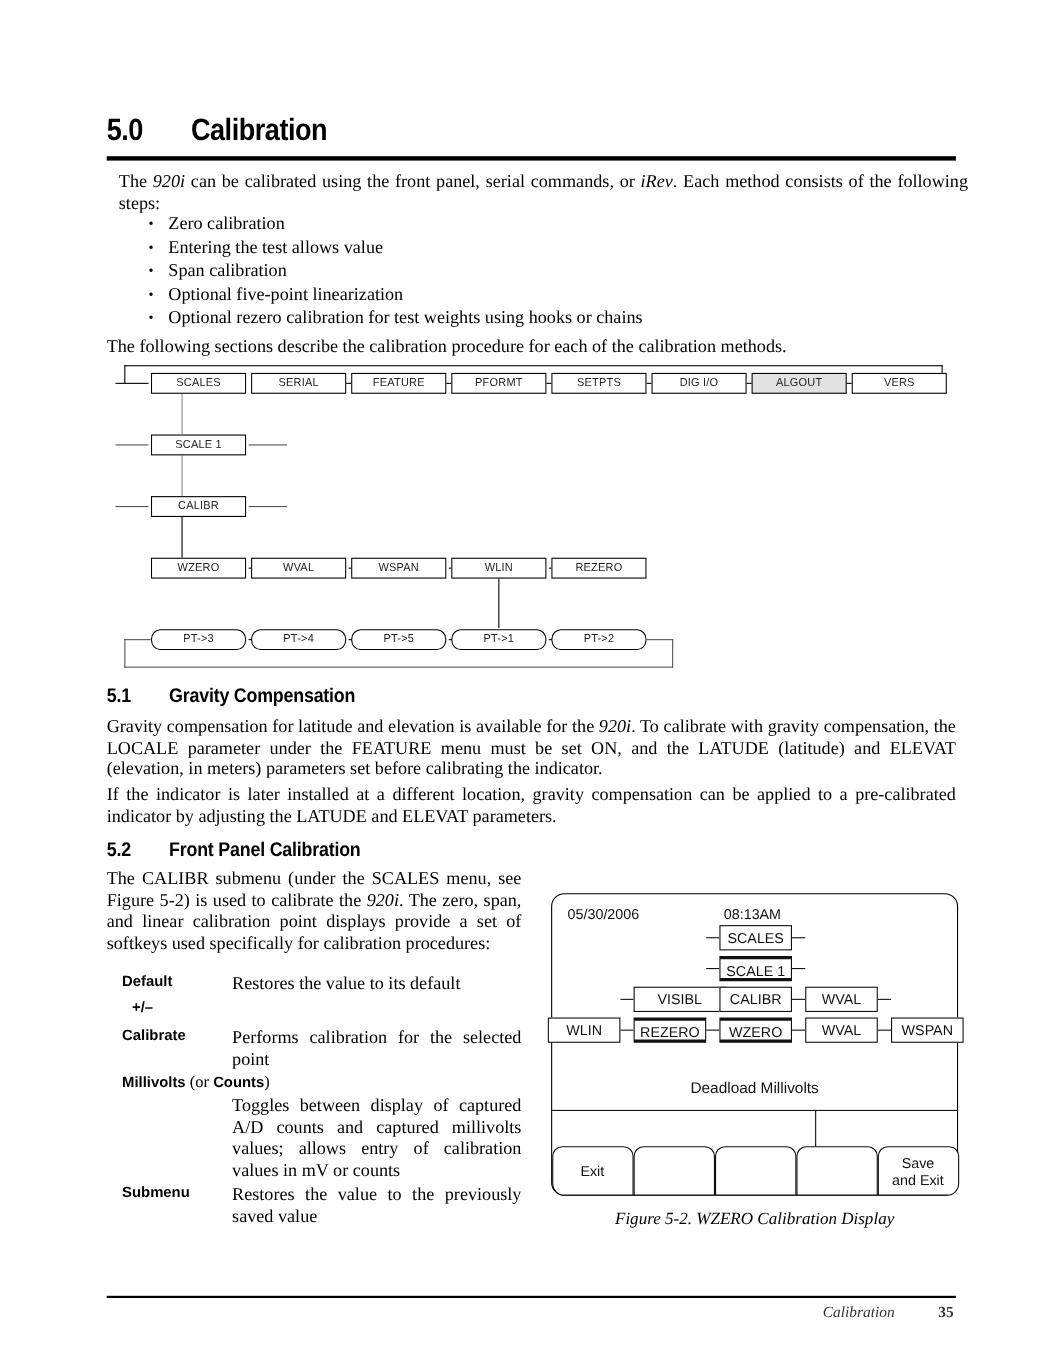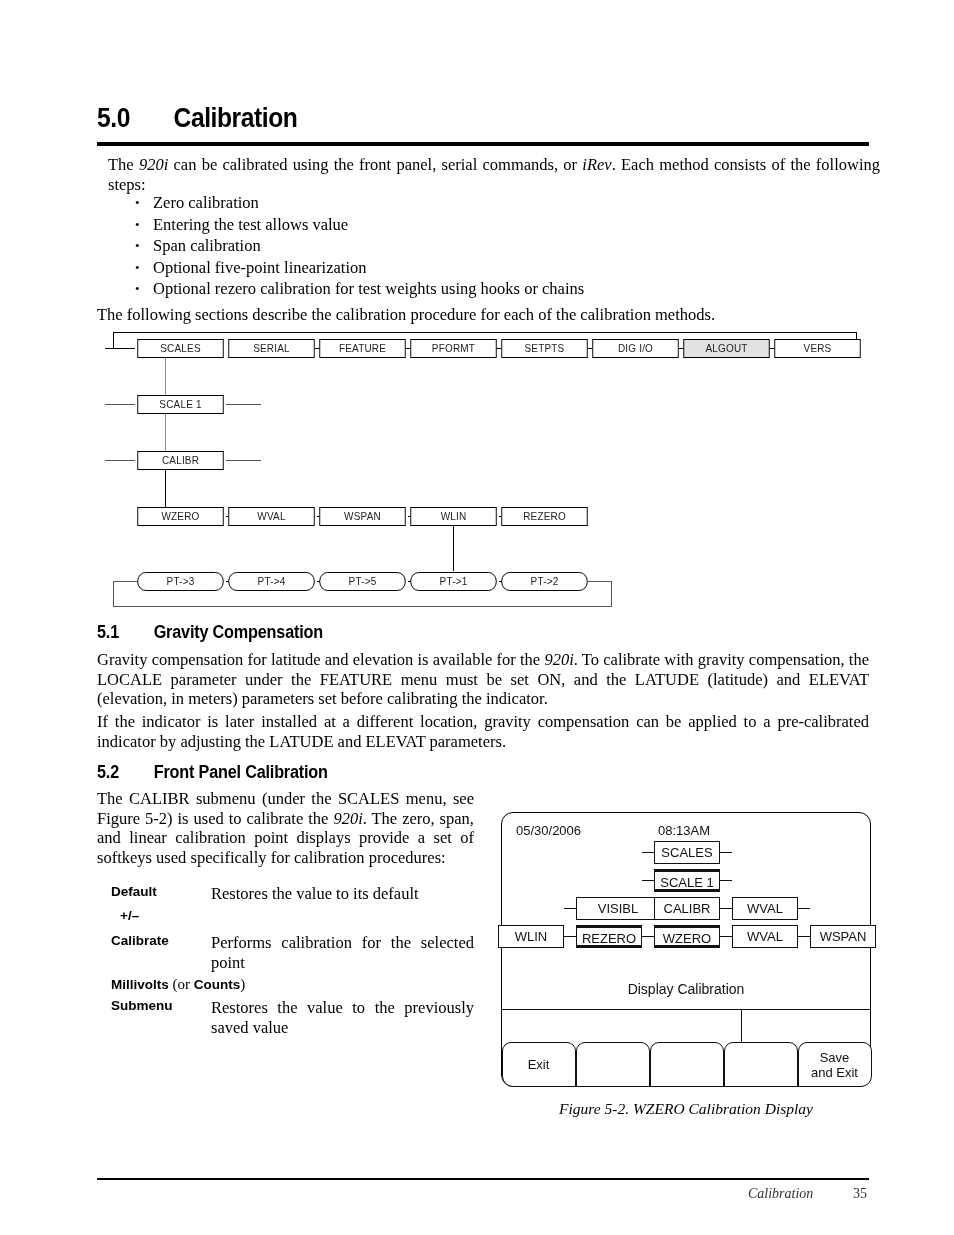--- a/index.html
+++ b/index.html
@@ -142,21 +142,21 @@
     display:flex;align-items:center;justify-content:center;
     text-align:center;line-height:15px;
     height:45px;
   }
   .skey.last{border-radius:9px 9px 11px 0;}
   .skey.first{border-radius:9px 9px 0 11px;}
 
   
   .footrule{position:absolute;left:97px;top:1178px;width:772px;height:1.5px;background:#000;}
   .foot-sec{position:absolute;top:1186px;font-size:14px;font-style:italic;color:#333;}
-  .foot-pg{position:absolute;top:1186px;font-size:14px;color:#333;}
+  .foot-pg{position:absolute;top:1186px;font-size:14px;color:#333;font-weight:bold;}
 </style>
 </head>
 <body>
 
 <div class="page">
 
   <div class="h1" style="left:97px;top:102px;">
     <span class="num">5.0</span><span>Calibration</span>
   </div>
   <div class="rule" style="left:97px;top:142px;width:772px;height:4px;"></div>
@@ -273,20 +273,21 @@
 
     <div class="defrow" style="min-height:22px;margin-top:3px;">
       <span class="defterm">Calibrate</span>
       <div class="defdesc">Performs calibration for the selected point</div>
     </div>
 
     <div class="defrow" style="margin-top:4px;">
       <div style="position:relative;height:19px;">
         <span class="defterm"><span>Millivolts</span><span class="reg"> (or </span><span>Counts</span><span class="reg">)</span></span>
       </div>
+      <div class="defdesc">Toggles between display of captured A/D counts and captured millivolts values; allows entry of calibration values in mV or counts</div>
     </div>
 
     <div class="defrow" style="min-height:22px;margin-top:3px;">
       <span class="defterm">Submenu</span>
       <div class="defdesc">Restores the value to the previously saved value</div>
     </div>
   </div>
 
   <div class="display">
 
@@ -312,21 +313,21 @@
     <div class="dwire h" style="left:62px;top:123px;width:12px;"></div>
     <div class="dwire h" style="left:140px;top:123px;width:12px;"></div>
     <div class="dwire h" style="left:218px;top:123px;width:12px;"></div>
     <div class="dwire h" style="left:296px;top:123px;width:12px;"></div>
     <div class="dbox" style="left:-4px;top:112px;width:66px;">WLIN</div>
     <div class="dbox heavy" style="left:74px;top:112px;width:66px;">REZERO</div>
     <div class="dbox heavy" style="left:152px;top:112px;width:66px;">WZERO</div>
     <div class="dbox" style="left:230px;top:112px;width:66px;">WVAL</div>
     <div class="dbox" style="left:308px;top:112px;width:66px;">WSPAN</div>
 
-    <div class="dlabel" style="left:0;top:168px;">Display Calibration</div>
+    <div class="dlabel" style="left:0;top:168px;">Deadload Millivolts</div>
 
     <div class="dsep" style="left:-1px;top:196px;width:370px;"></div>
     <div class="dwire v" style="left:239px;top:196px;height:42px;"></div>
 
     <div class="softkeys">
       <div class="skey first" style="left:0px;width:74px;">Exit</div>
       <div class="skey" style="left:74px;width:74px;"></div>
       <div class="skey" style="left:148px;width:74px;"></div>
       <div class="skey" style="left:222px;width:74px;"></div>
       <div class="skey last" style="left:296px;width:74px;">

